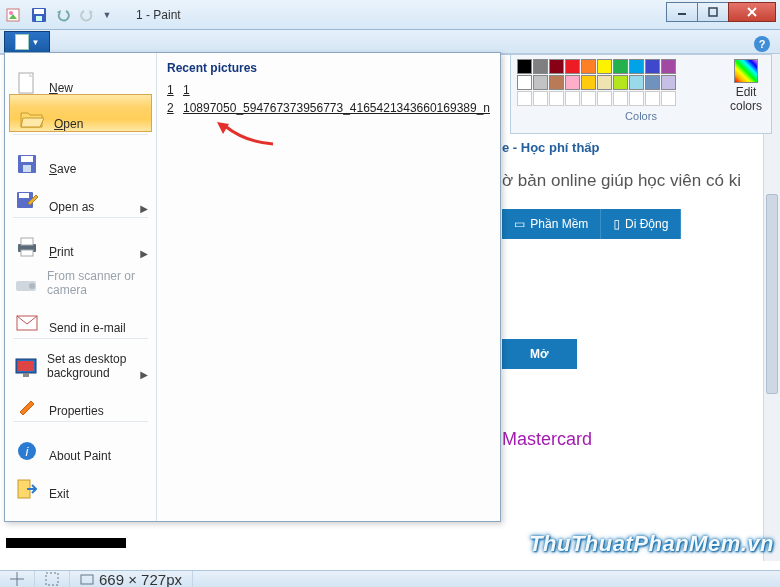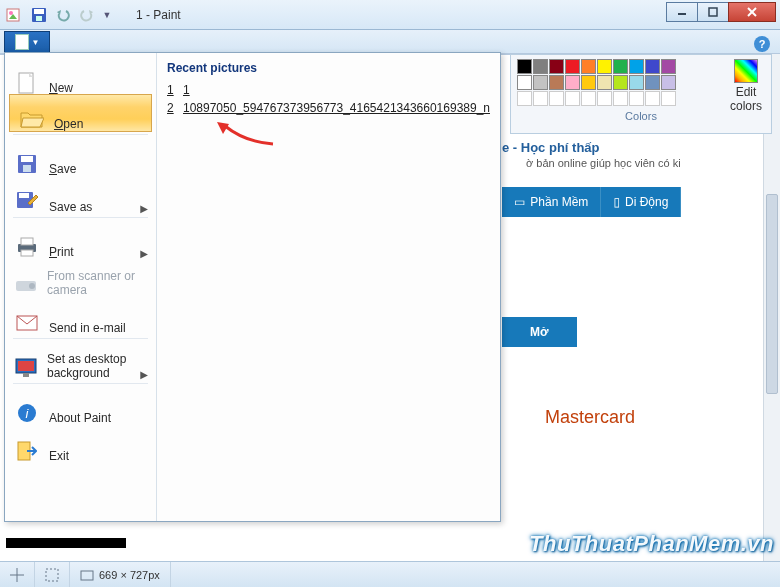--- a/index.html
+++ b/index.html
@@ -43,27 +43,27 @@
 .recent-name { text-decoration: underline; white-space: nowrap; overflow: hidden; }
 
 .arrow-anno { position: absolute; left: 215px; top: 120px; width: 60px; height: 30px; }
 
 .canvas-area { position: absolute; left: 0; top: 54px; right: 0; bottom: 26px; background: #fff; border-top: 1px solid #b5c9de; }
 .vscroll { position: absolute; right: 0; top: 54px; bottom: 26px; width: 17px; background: #eef2f6; border-left: 1px solid #cfd9e2; }
 .vscroll .thumb { position: absolute; left: 2px; right: 2px; top: 140px; height: 200px; background: #cdd8e4; border: 1px solid #b0bfcf; border-radius: 2px; }
 
 .content-under { position: absolute; left: 502px; top: 140px; right: 20px; font-size: 12px; color: #333; }
 .cu-head { color: #235f9c; font-weight: 600; font-size: 13px; }
-.cu-sub { color: #555; font-size: 11px; margin-top: 2px; padding-left: 24px; }
+.cu-sub { color: #555; font-size: 17px; margin-top: 16px; }
 .tabbar { display: flex; margin-top: 18px; }
 .tabbtn { background: #1779ba; color: #fff; font-size: 12px; padding: 8px 12px; border-right: 1px solid #3a8fc4; display: flex; align-items: center; gap: 5px; }
 .openbtn { background: #1779ba; color: #fff; font-size: 12px; font-weight: 600; padding: 8px 28px; margin-top: 100px; border: none; }
-.master { color: #c2410c; font-size: 18px; margin-top: 60px; padding-left: 43px; }
-
-.statusbar { position: absolute; left: 0; right: 0; bottom: 0; height: 26px; background: linear-gradient(#e8f1fa,#d3e4f3); border-top: 1px solid #aec5db; display: flex; font-size: 11px; color: #333; }
+.master { color: #a21caf; font-size: 18px; margin-top: 60px; }
+
+.statusbar { position: absolute; left: 0; right: 0; bottom: 0; height: 17px; background: linear-gradient(#e8f1fa,#d3e4f3); border-top: 1px solid #aec5db; display: flex; font-size: 15px; color: #333; }
 .st-sec { display: flex; align-items: center; padding: 0 10px; border-right: 1px solid #c3d4e4; height: 100%; gap: 5px; }
 .st-icon { width: 14px; height: 14px; }
 
 .watermark { position: absolute; right: 6px; bottom: 30px; font-size: 22px; font-weight: 700; color: rgba(255,255,255,.95); text-shadow: 0 0 3px #1779ba, 0 0 5px #1779ba, 1px 1px 2px #0a4d80; font-style: italic; letter-spacing: .5px; pointer-events: none; }
 
 .left-strip { position: absolute; left: 6px; top: 538px; width: 120px; height: 10px; background: #000; }
 </style>
 </head>
 <body>
 
@@ -224,21 +224,21 @@
       <span class="underline-first">Save</span>
     </div>
     <div class="menu-item">
       <div class="mi-icon">
           <svg width="22" height="22">
             <rect x="1" y="1" width="16" height="16" fill="#5a6ec8" rx="1"></rect>
             <rect x="3" y="2" width="10" height="5" fill="#fff"></rect>
             <path d="M12 12 L20 4 L22 6 L14 14 Z" fill="#e8b23a" stroke="#b8821a"></path>
           </svg>
         </div>
-      <span>Save as</span>
+      <span>Open as</span>
       <span class="mi-arrow">▶</span>
     </div>
     <div class="menu-sep"></div>
     <div class="menu-item">
       <div class="mi-icon">
           <svg width="22" height="20">
             <rect x="2" y="7" width="18" height="8" fill="#5a6a7a" rx="1"></rect>
             <rect x="5" y="1" width="12" height="7" fill="#fff" stroke="#aaa"></rect>
             <rect x="5" y="13" width="12" height="6" fill="#fff" stroke="#aaa"></rect>
           </svg>
@@ -268,20 +268,28 @@
     <div class="menu-item">
       <div class="mi-icon">
           <svg width="22" height="20">
             <rect x="1" y="1" width="20" height="14" fill="#2a6fc1" stroke="#163f70"></rect>
             <rect x="3" y="3" width="16" height="10" fill="#d44"></rect>
             <rect x="8" y="15" width="6" height="4" fill="#888"></rect>
           </svg>
         </div>
       <span>Set as desktop background</span>
       <span class="mi-arrow">▶</span>
+    </div>
+    <div class="menu-item">
+      <div class="mi-icon">
+          <svg width="20" height="20">
+            <path d="M3 16 L14 5 L17 8 L6 19 Z" fill="#f58220" stroke="#c4610a"></path>
+          </svg>
+        </div>
+      <span>Properties</span>
     </div>
     <div class="menu-sep"></div>
     <div class="menu-item">
       <div class="mi-icon">
           <svg width="20" height="20">
             <circle cx="10" cy="10" r="9" fill="#2a7bd1"></circle>
             <text x="10" y="15" text-anchor="middle" fill="#fff" font-size="13" font-family="Georgia" font-style="italic">i</text>
           </svg>
         </div>
       <span>About Paint</span>

